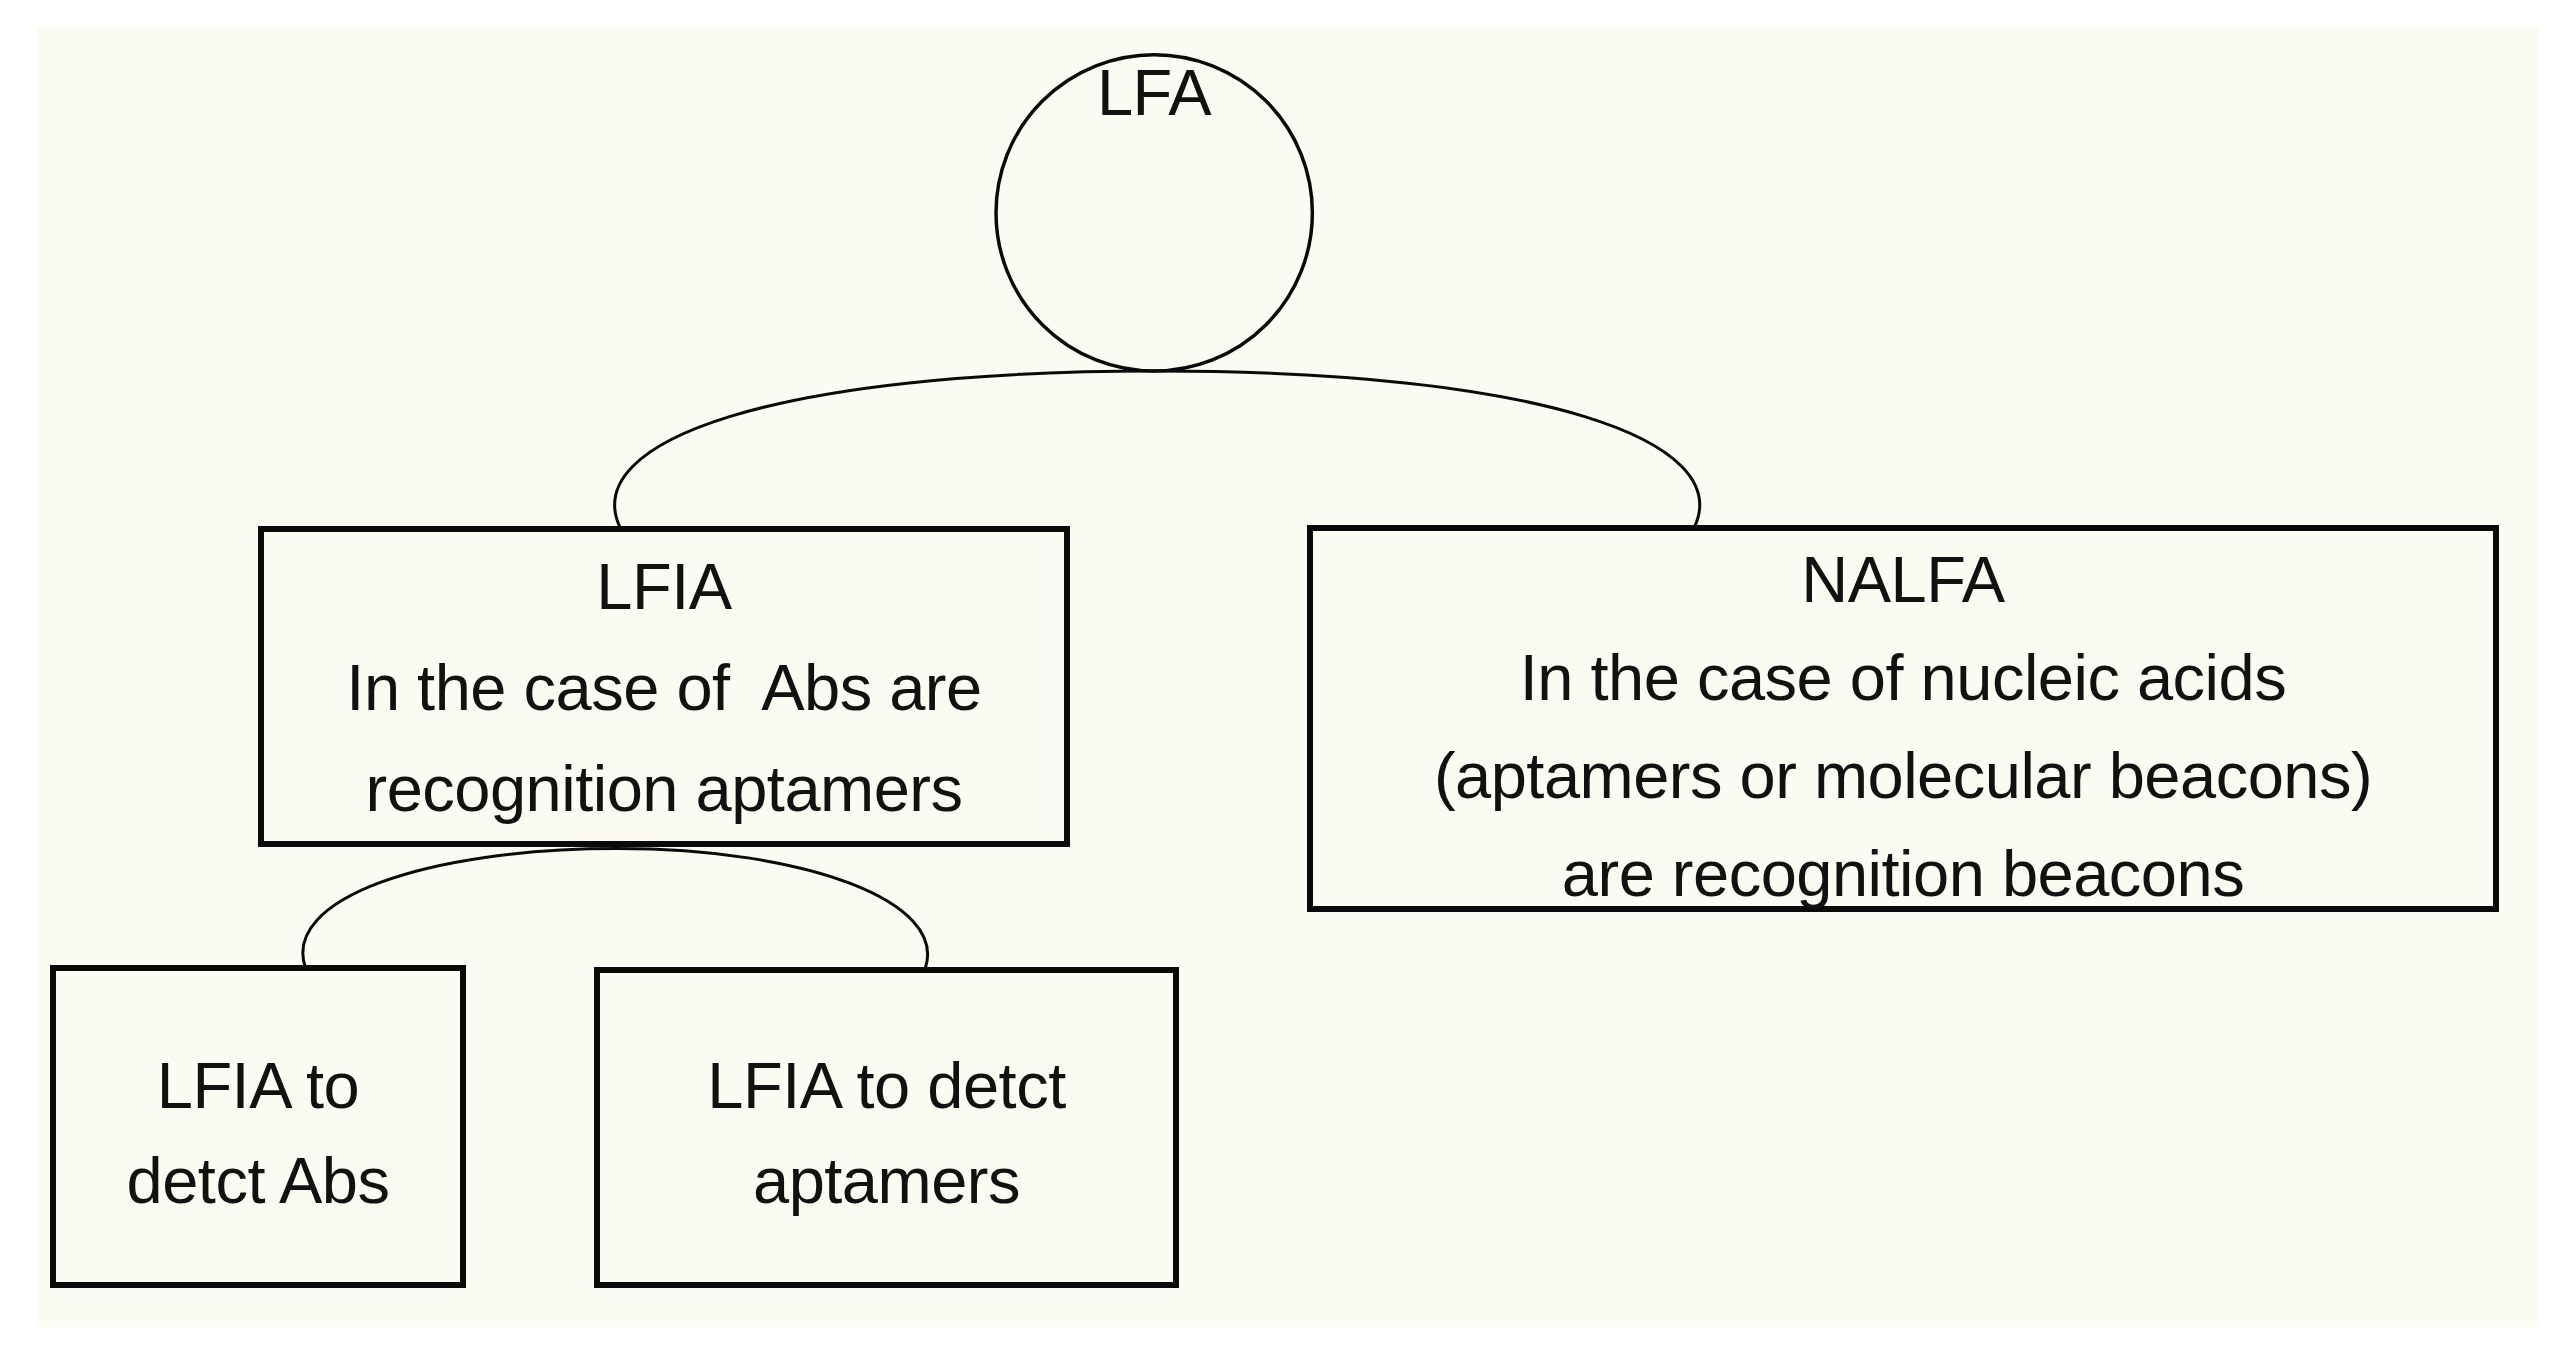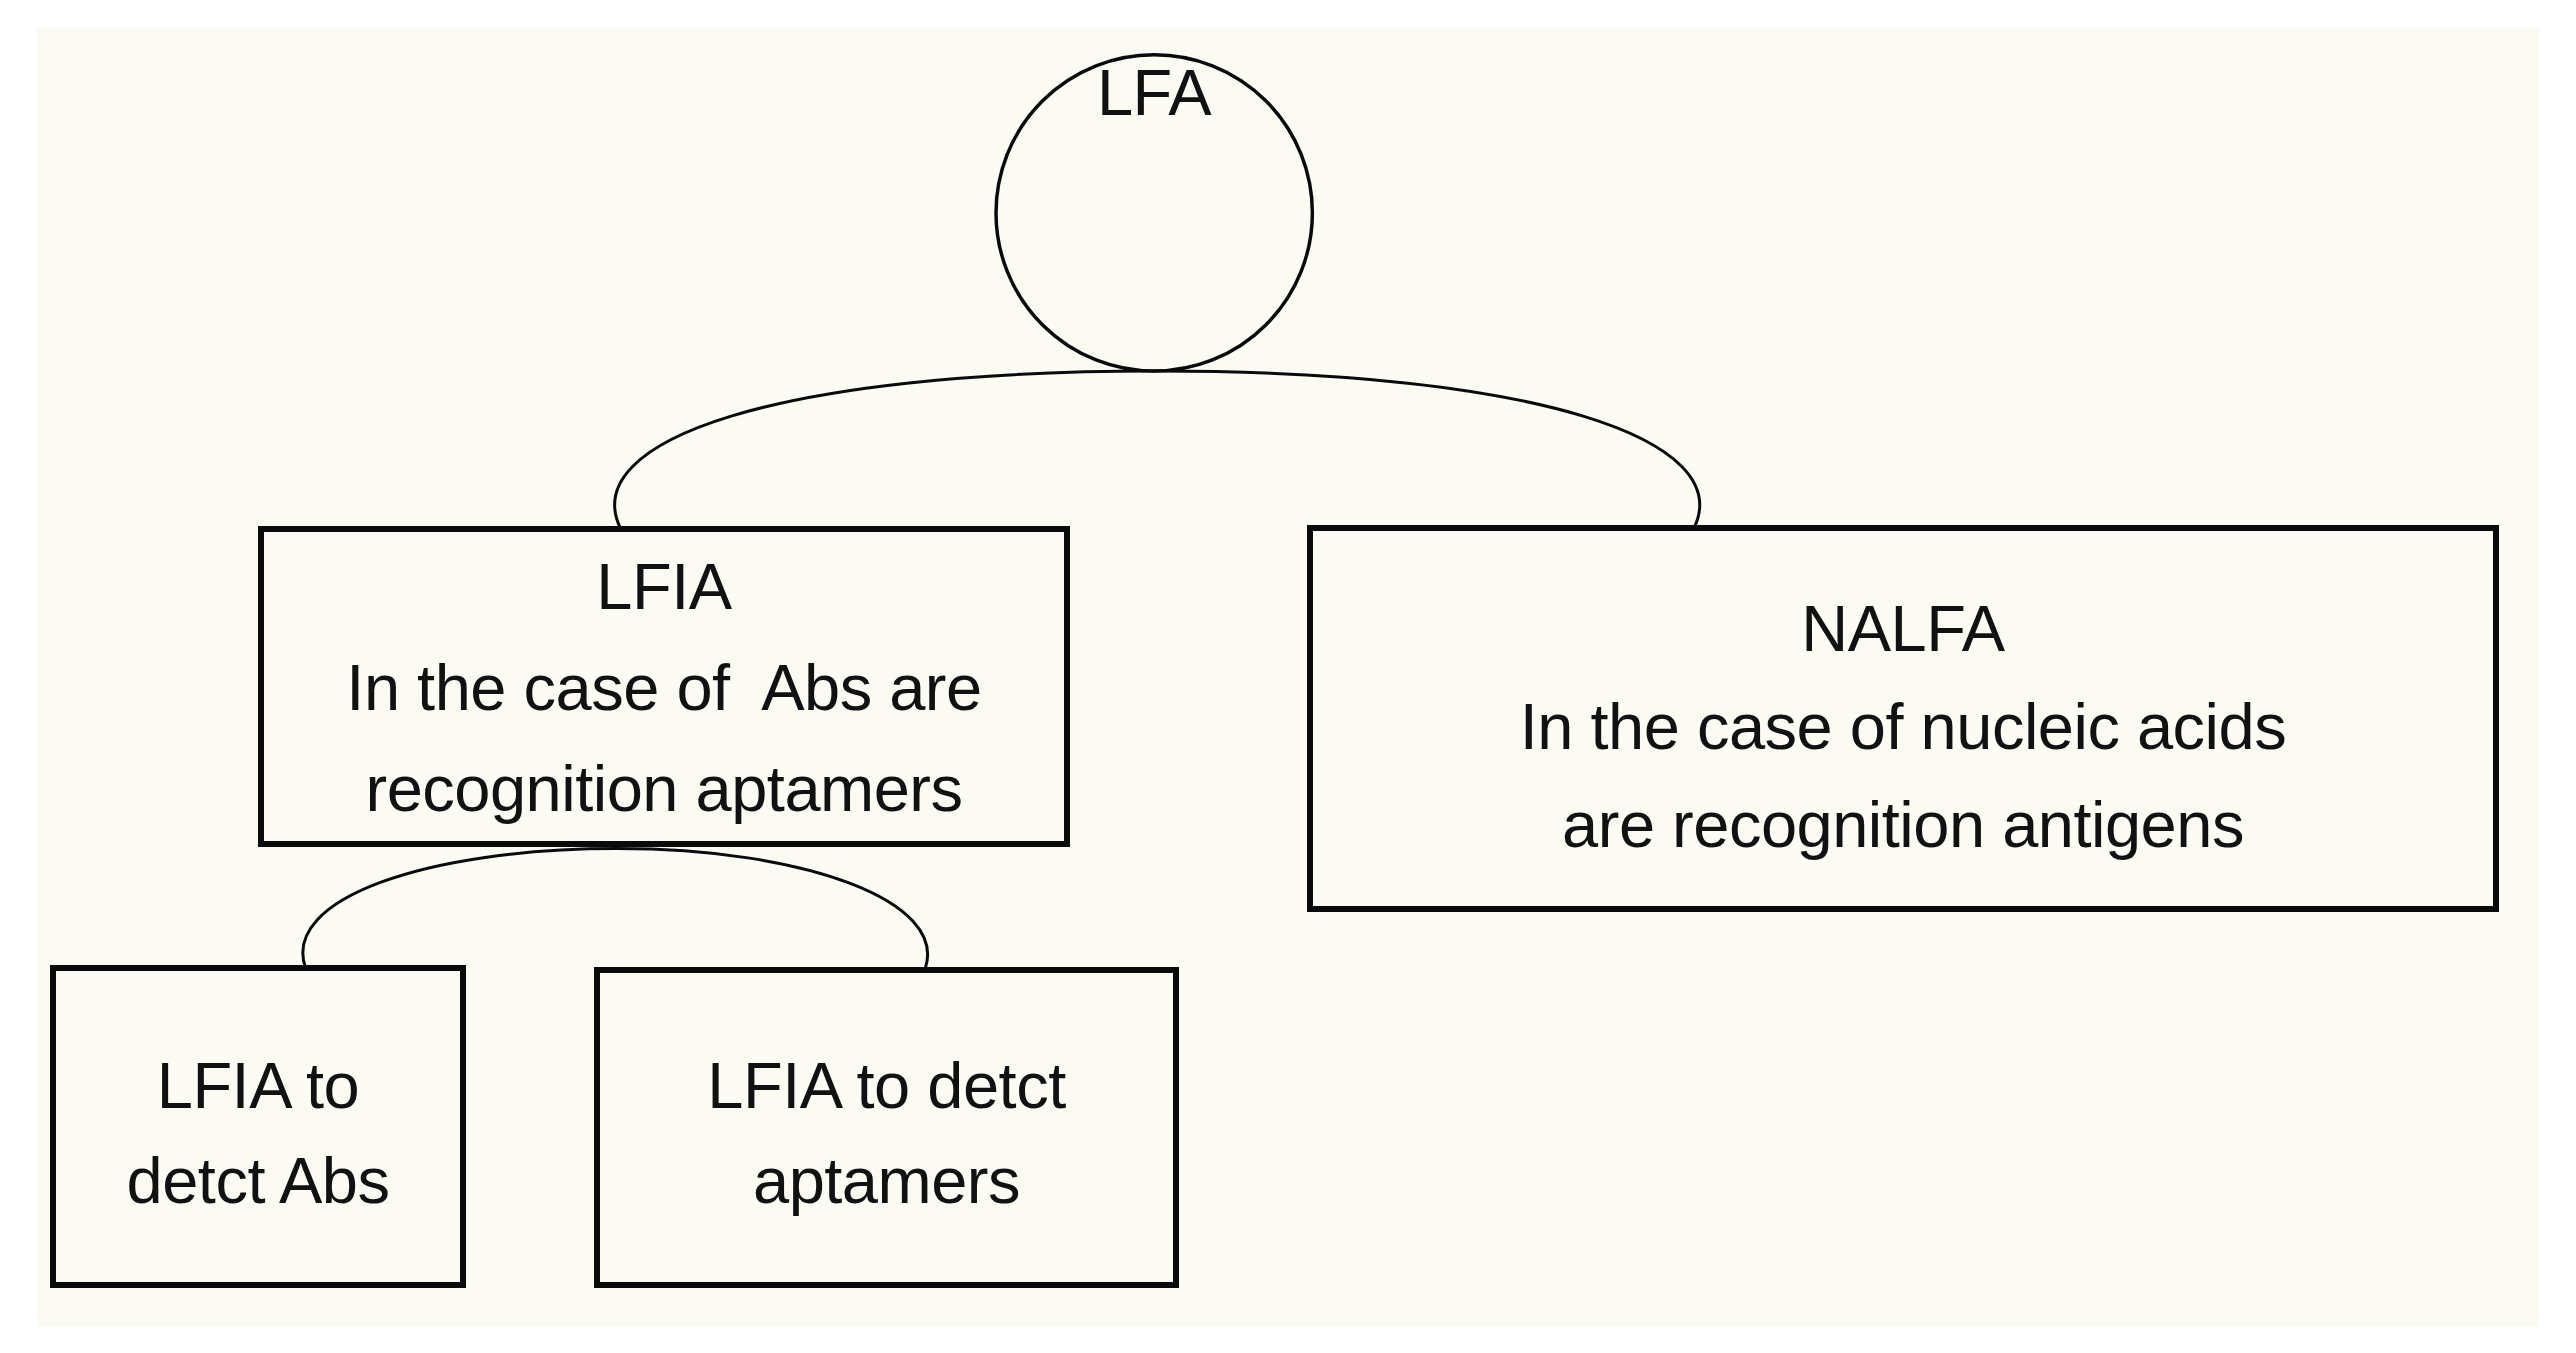--- a/index.html
+++ b/index.html
@@ -88,21 +88,22 @@
 
   <div class="node-box" id="box-lfia">
     <div class="line">LFIA</div>
     <div class="line">In the case of  Abs are</div>
     <div class="line">recognition aptamers</div>
   </div>
 
   <div class="node-box" id="box-nalfa">
     <div class="line">NALFA</div>
     <div class="line">In the case of nucleic acids</div>
-    <div class="line">are recognition antigens</div>
+    <div class="line">(aptamers or molecular beacons)</div>
+    <div class="line">are recognition beacons</div>
   </div>
 
   <div class="node-box" id="box-abs">
     <div class="line">LFIA to</div>
     <div class="line">detct Abs</div>
   </div>
 
   <div class="node-box" id="box-antigens">
     <div class="line">LFIA to detct</div>
     <div class="line">aptamers</div>

